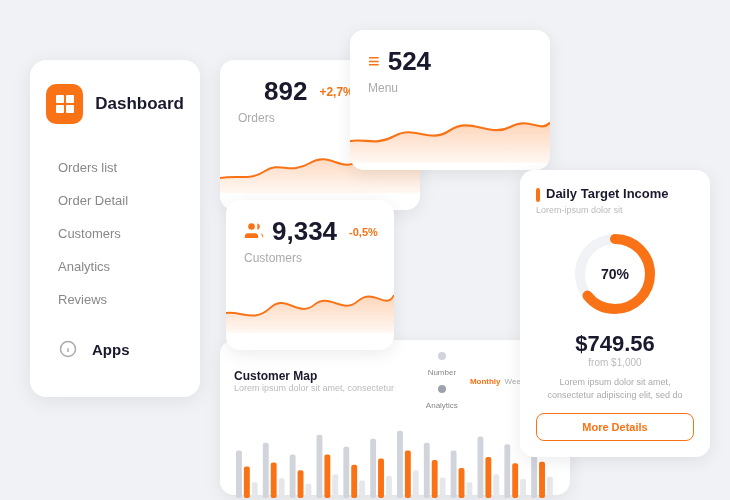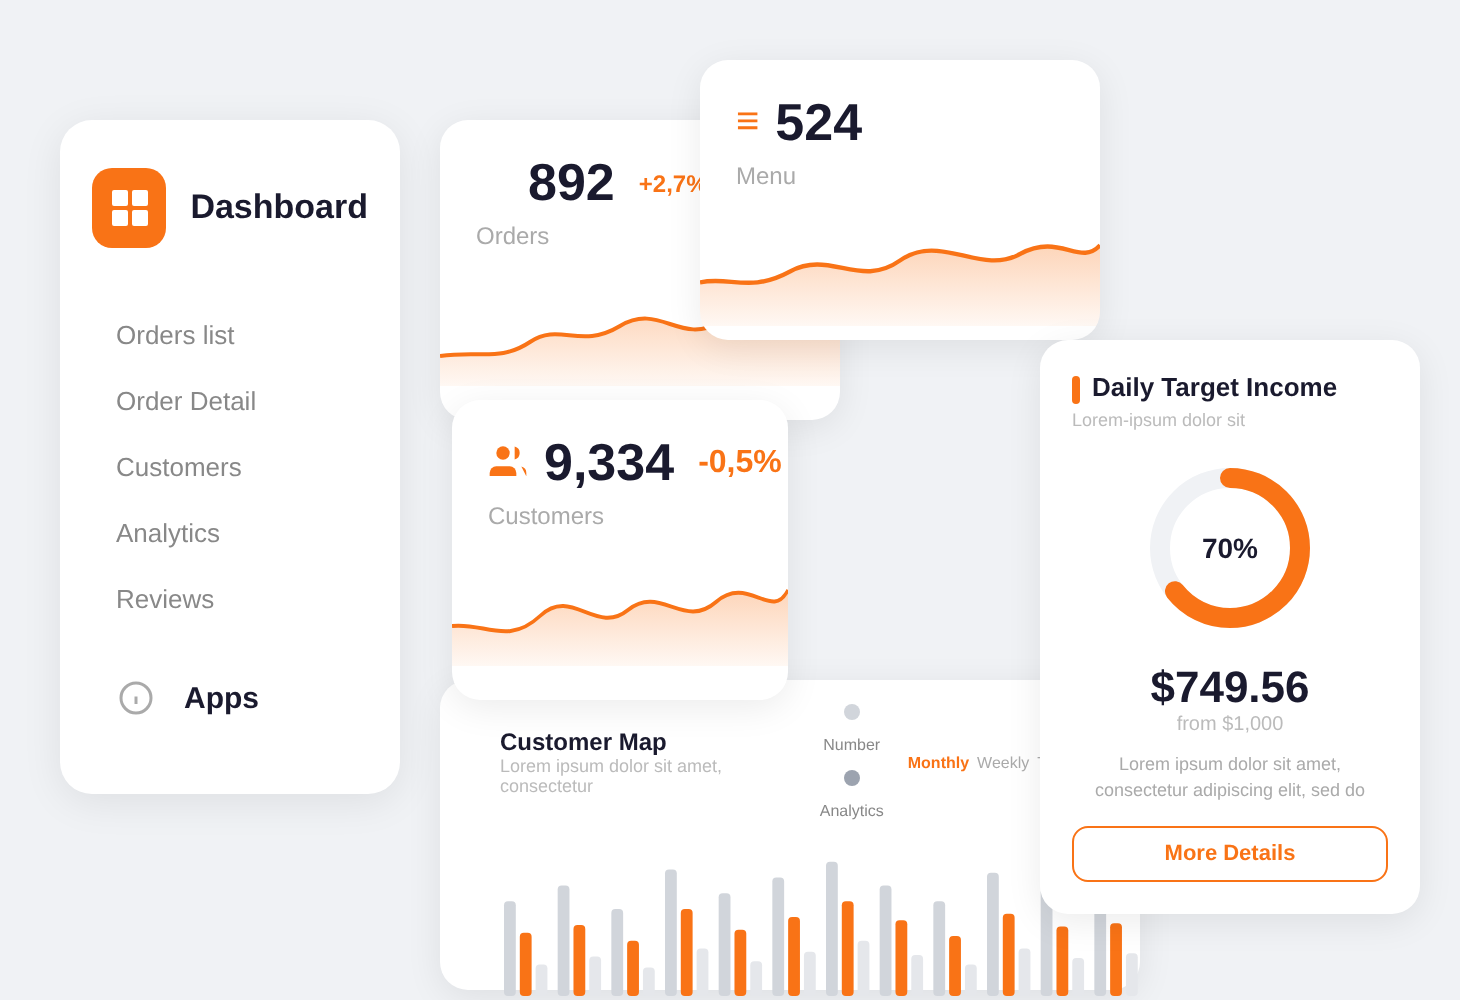--- a/index.html
+++ b/index.html
@@ -101,21 +101,21 @@
       color: #f97316;
       font-size: 18px;
     }
     .stat-value {
       font-size: 26px;
       font-weight: 700;
       color: #1a1a2e;
       text-align: center;
     }
     .stat-change-pos { color: #f97316; font-size: 12px; font-weight: 600; margin-left: 4px; }
-    .stat-change-neg { color: #f97316; font-size: 16px; font-weight: 600; margin-left: 4px; }
+    .stat-change-neg { color: #f97316; font-size: 11px; font-weight: 600; margin-left: 4px; }
     .stat-label { font-size: 12px; color: #aaa; margin-bottom: 8px; }
 
     
     .sparkline-wrap {
       height: 60px;
       margin: 0 -18px;
     }
     .sparkline-wrap svg {
       width: 100%;
       height: 60px;
@@ -149,21 +149,21 @@
     
     .card-map {
       position: absolute;
       left: 0;
       top: 310px;
       width: 350px;
       height: 155px;
       background: #fff;
       border-radius: 14px;
       box-shadow: 0 4px 18px rgba(0,0,0,0.08);
-      padding: 12px 30px;
+      padding: 12px 14px;
       z-index: 2;
     }
     .map-header {
       display: flex;
       align-items: center;
       justify-content: space-between;
       margin-bottom: 2px;
     }
     .map-title { font-size: 12px; font-weight: 700; color: #1a1a2e; }
     .map-subtitle { font-size: 9px; color: #bbb; }

